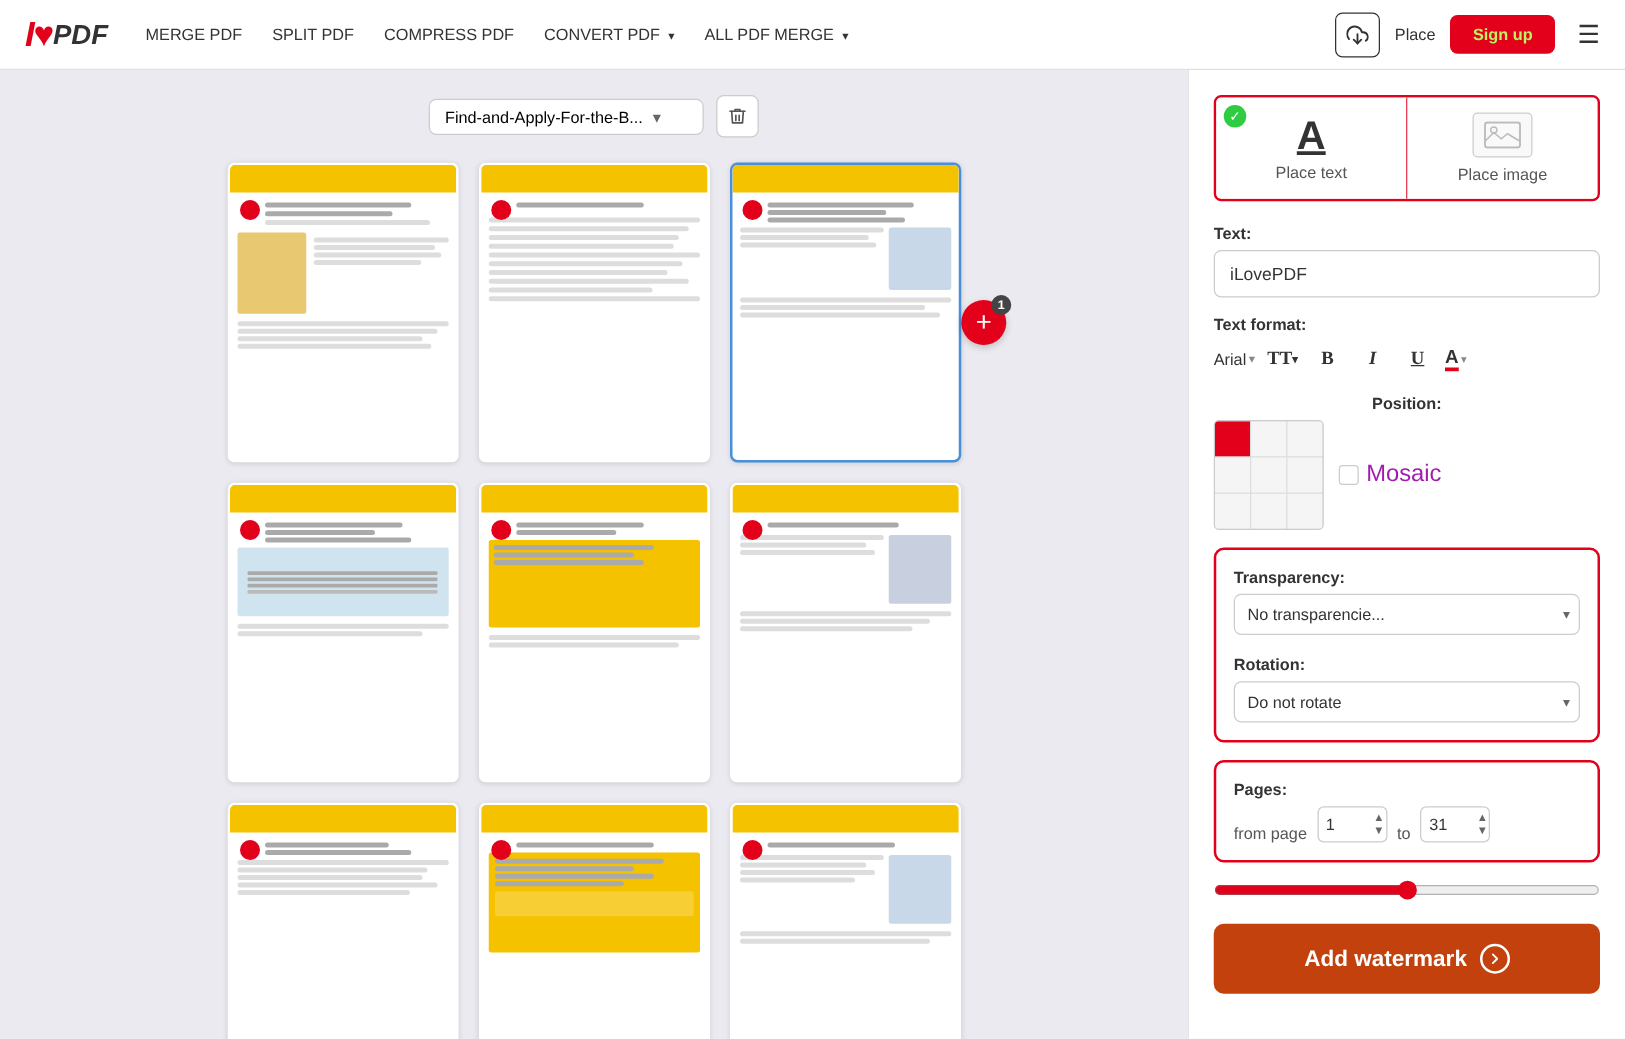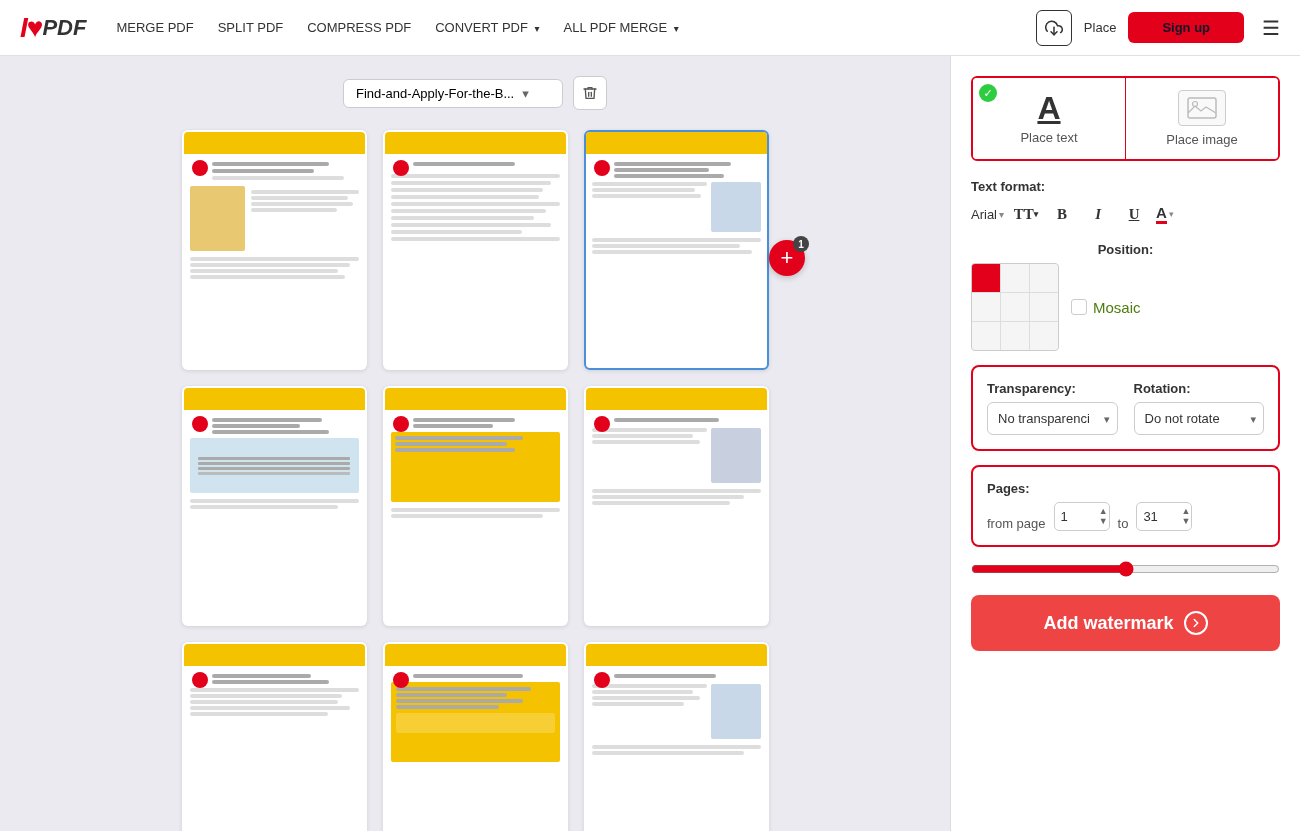--- a/index.html
+++ b/index.html
@@ -62,24 +62,24 @@
       font-size: 16px;
     }
     .login-btn {
       font-size: 13px;
       color: #333;
       cursor: pointer;
       font-weight: 500;
     }
     .signup-btn {
       background: #e2001a;
-      color: #0f172a;
+      color: #bef264;
       border: none;
       border-radius: 6px;
-      padding: 8px 34px;
+      padding: 8px 18px;
       font-size: 13px;
       font-weight: 700;
       cursor: pointer;
     }
     .menu-icon {
       font-size: 20px;
       cursor: pointer;
       margin-left: 6px;
       color: #333;
     }
@@ -357,28 +357,29 @@
       align-items: center;
       gap: 6px;
     }
     .mosaic-checkbox {
       width: 16px; height: 16px;
       border: 1.5px solid #ccc;
       border-radius: 3px;
       cursor: pointer;
     }
     .mosaic-label {
-      font-size: 15px; color: #4d7c0f;
+      font-size: 19px; color: #a21caf;
     }
 
     
     .two-col {
       display: flex;
       gap: 16px;
       margin-bottom: 14px;
+      flex-direction: column;
     }
     .two-col > div {
       flex: 1;
     }
     .select-wrap {
       position: relative;
     }
     .styled-select {
       width: 100%;
       border: 1.5px solid #ccc;
@@ -452,21 +453,21 @@
       margin-top: 6px;
     }
     .layer-slider {
       width: 100%;
       accent-color: #e2001a;
     }
 
     
     .add-wm-btn {
       width: 100%;
-      background: #ef4444;
+      background: #c2410c;
       color: #fff;
       border: none;
       border-radius: 8px;
       padding: 16px;
       font-size: 18px;
       font-weight: 700;
       cursor: pointer;
       display: flex;
       align-items: center;
       justify-content: center;
@@ -789,20 +790,22 @@
             <rect x="1" y="1" width="28" height="20" rx="2" stroke="#bbb" stroke-width="1.5" fill="none"></rect>
             <circle cx="8" cy="7" r="2.5" stroke="#bbb" stroke-width="1.2" fill="none"></circle>
             <polyline points="1,16 8,9 14,14 19,10 29,16" stroke="#bbb" stroke-width="1.2" fill="none"></polyline>
           </svg>
         </div>
         <div class="wm-tab-label">Place image</div>
       </div>
     </div>
 
     
+    <div class="field-label">Text:</div>
+    <input class="text-input" type="text" value="iLovePDF" style="">
 
     
     <div class="field-label">Text format:</div>
     <div class="format-row">
       <span class="format-font">
         <span>Arial</span>
         <span style="font-size:10px; color:#888;">▾</span>
       </span>
       <span class="format-btn">
         <span>TT</span>

